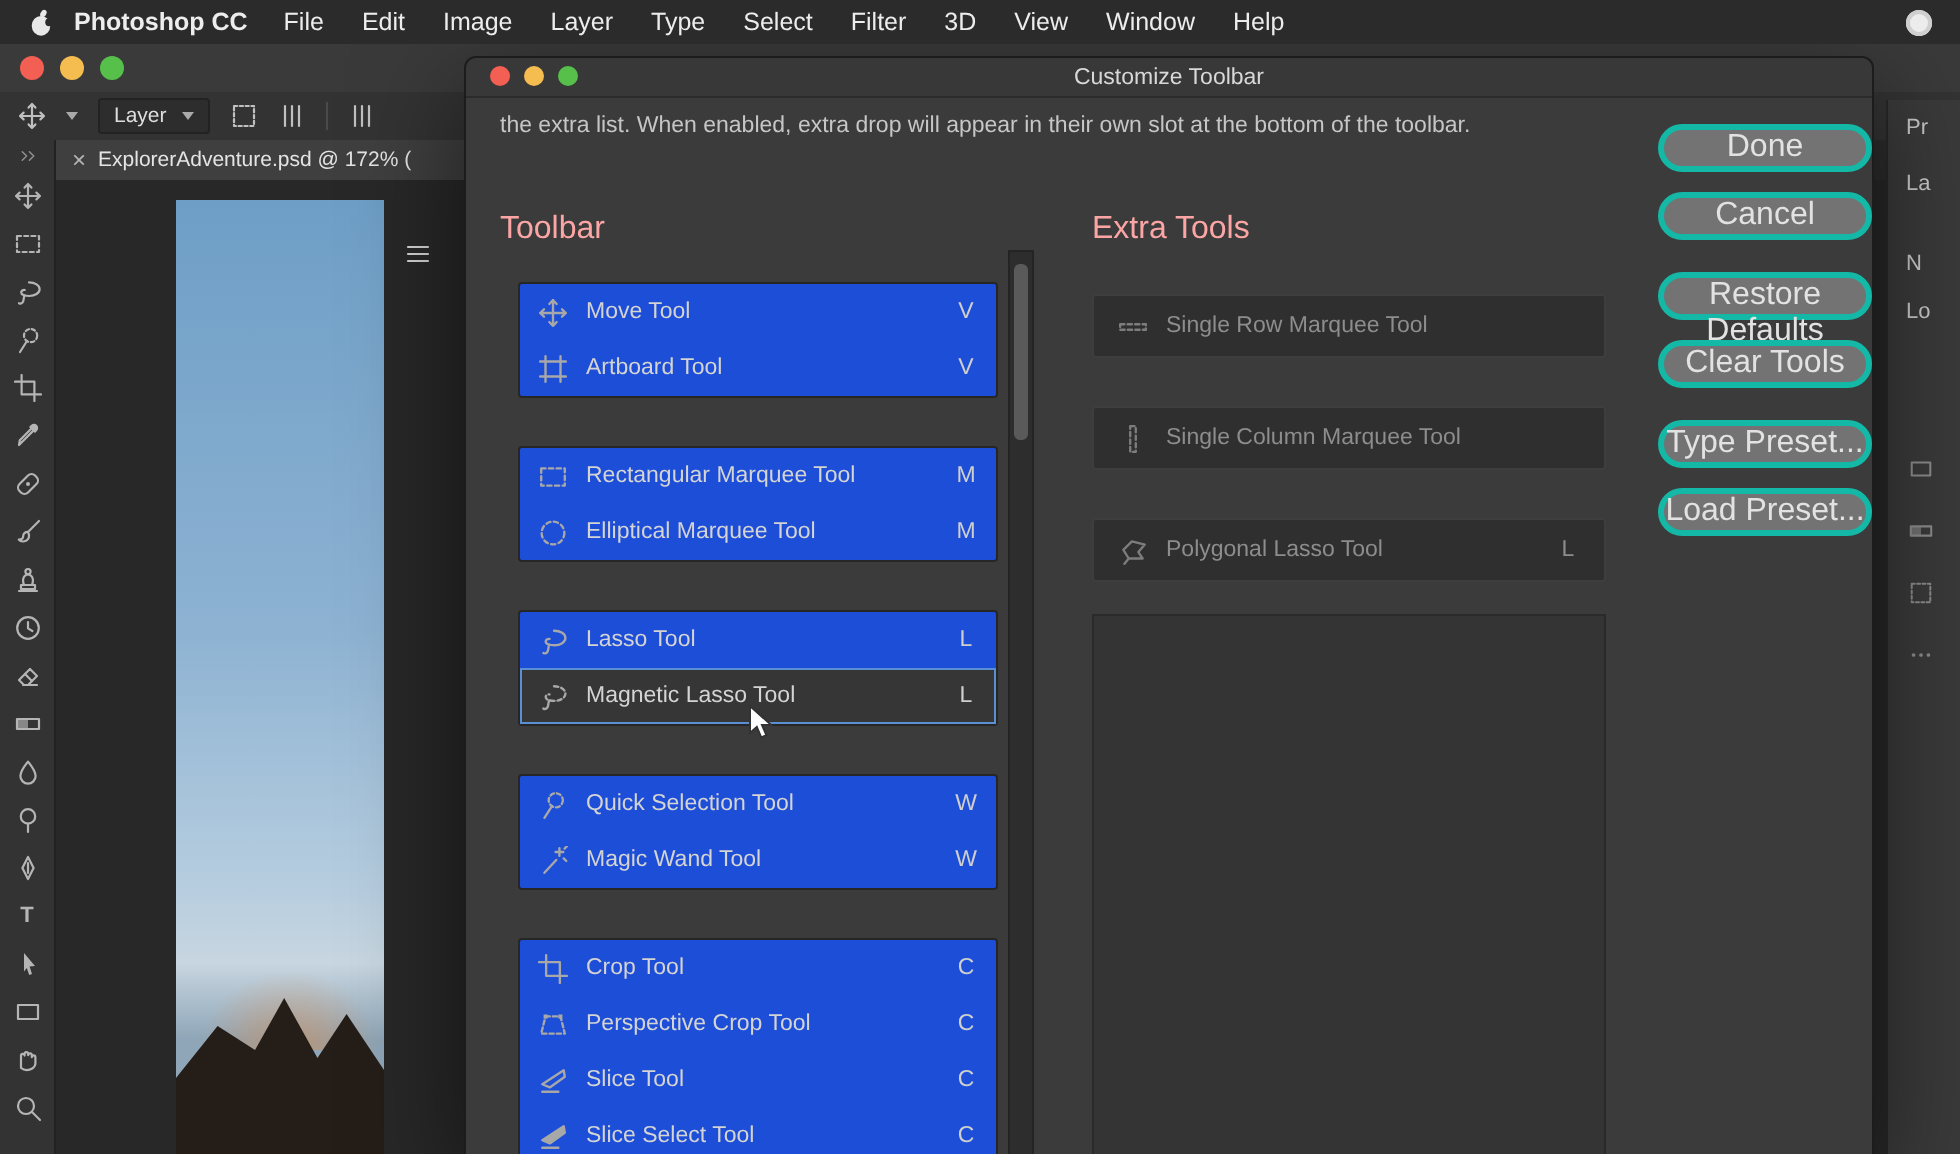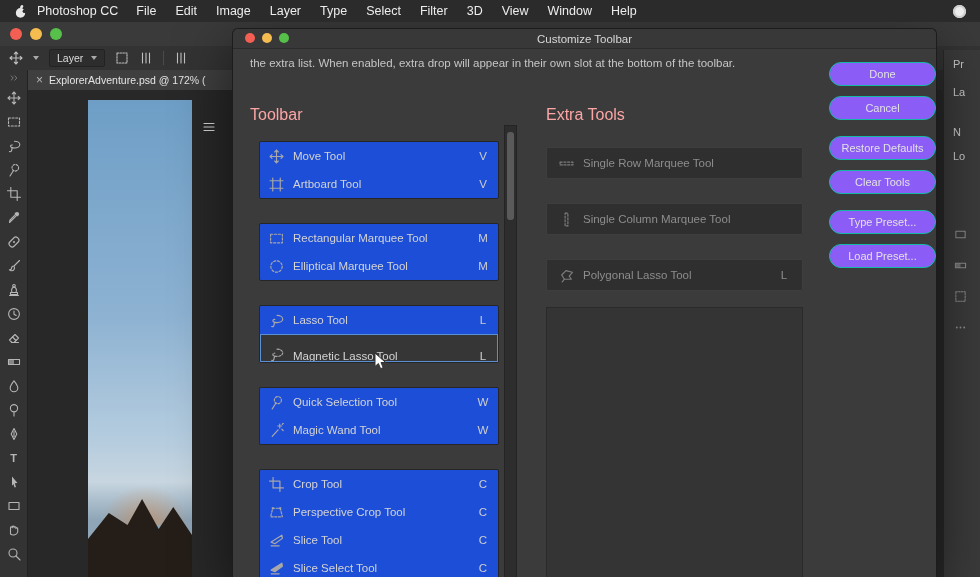--- a/index.html
+++ b/index.html
@@ -3,21 +3,21 @@
 <meta charset="utf-8">
 <style>
   html,body{margin:0;padding:0;overflow:hidden}
   body{width:980px;height:577px;position:relative;background:#2f2f2f;
        font-family:"Liberation Sans",sans-serif;color:#ddd;-webkit-font-smoothing:antialiased}
 
   
   .menubar{position:absolute;left:0;top:0;right:0;height:22px;background:#2b2b2b;
            display:flex;align-items:center;padding:0 14px;font-size:12.5px;color:#ededed;z-index:20}
   .apple{width:13px;height:15px;display:inline-flex}
-  .app-name{font-weight:normal;margin-left:10px}
+  .app-name{font-weight:bold;margin-left:10px}
   .menu-items{display:flex;gap:19px;margin-left:18px}
   .menu-item{cursor:default}
   .menu-status{margin-left:auto;width:13px;height:13px;border-radius:50%;background:#ececec;box-shadow:inset 0 0 0 2px #cfcfcf}
 
   
   .win-chrome{position:absolute;left:0;top:22px;right:0;height:24px;background:#3a3a3a}
   .lights{position:absolute;left:10px;top:6px;display:flex;gap:8px}
   .light{width:12px;height:12px;border-radius:50%;display:inline-block}
   .red{background:#f45f53}.yellow{background:#f5bd4f}.green{background:#56c04b}
 
@@ -89,22 +89,22 @@
 
   .extra-list{position:absolute;left:313px;top:118px;width:257px}
   .extra-box{background:#2f2f2f;border:1px solid #3e3e3e;border-radius:2px;height:32px;margin-bottom:24px;padding:0 12px}
   .extra-box .tool-name{color:#8d8d8d}
   .extra-box .icon{color:#7d7d7d}
   .extra-box .tool-key{color:#8d8d8d}
   .extra-empty{position:absolute;left:313px;top:278px;width:257px;height:271px;background:#343434;
                border:1px solid #2a2a2a;box-sizing:border-box}
 
   .dlg-buttons{position:absolute;left:596px;top:33px;width:107px;display:flex;flex-direction:column}
-  .dlg-btn{height:24px;border-radius:12px;background:#8b5cf6;border:1px solid #14b8a6;color:#e2e2e2;
-           font-size:11px;font-family:inherit;margin-top:10px;padding:0;cursor:default}
+  .dlg-btn{height:24px;border-radius:12px;background:#737373;border:3px solid #14b8a6;color:#e2e2e2;
+           font-size:16px;font-family:inherit;margin-top:10px;padding:0;cursor:default}
   .dlg-btn:first-child{margin-top:0}
   .dlg-btn:nth-child(3),.dlg-btn:nth-child(5){margin-top:16px}
 
   
   .icon{display:inline-flex;width:14px;height:14px;flex:none}
   .icon svg{width:100%;height:100%;stroke:currentColor;fill:none;stroke-width:1.1;
             stroke-linecap:round;stroke-linejoin:round}
   .ticon{font:700 11px "Liberation Sans",sans-serif;line-height:14px;width:100%;text-align:center}
 
   .cursor{position:absolute;left:374px;top:352px;z-index:30}
@@ -456,21 +456,21 @@
         <div class="tool-row">
           <span class="icon">
             <svg viewBox="0 0 14 14">
               <path d="M7.5 2.2c3 0 5.3 1.5 5.3 3.4S10.5 9 7.7 9C5.3 9 3.6 8.3 3.6 7.2c0-.8.8-1.3 1.8-1.2"></path>
               <path d="M5.2 8.8c-.5 1.2-.2 2.6-.9 3.4-.4.5-1.2.7-1.8.4"></path>
             </svg>
           </span>
           <span class="tool-name">Lasso Tool</span>
           <span class="tool-key">L</span>
         </div>
-        <div class="tool-row selected" style="outline-color: rgb(91, 143, 212); align-items: flex-end;">
+        <div class="tool-row selected" style="outline-color: rgb(91, 143, 212);">
           <span class="icon">
             <svg viewBox="0 0 14 14">
               <path stroke-dasharray="2 1.4" d="M7.5 2c3 0 5.3 1.5 5.3 3.4S10.5 8.8 7.7 8.8 3.6 8 3.6 7c0-.8.8-1.3 1.8-1.2"></path>
               <path d="M5.2 8.6c-.5 1.2-.2 2.6-.9 3.4-.4.5-1.2.7-1.8.4"></path>
             </svg>
           </span>
           <span class="tool-name">Magnetic Lasso Tool</span>
           <span class="tool-key">L</span>
         </div>
       </div>

